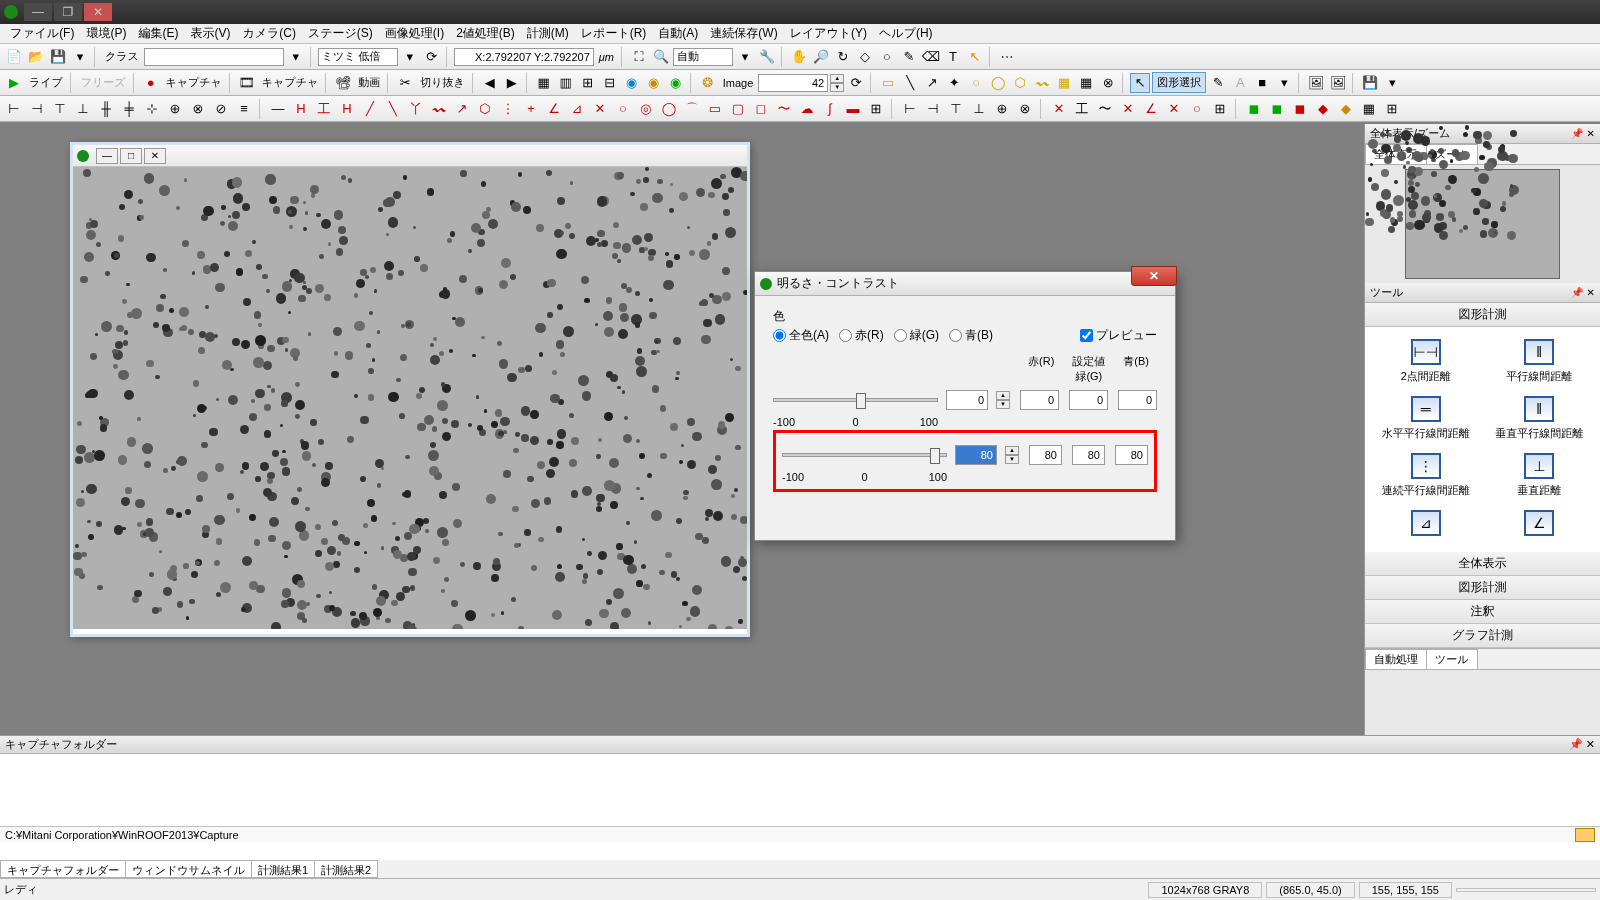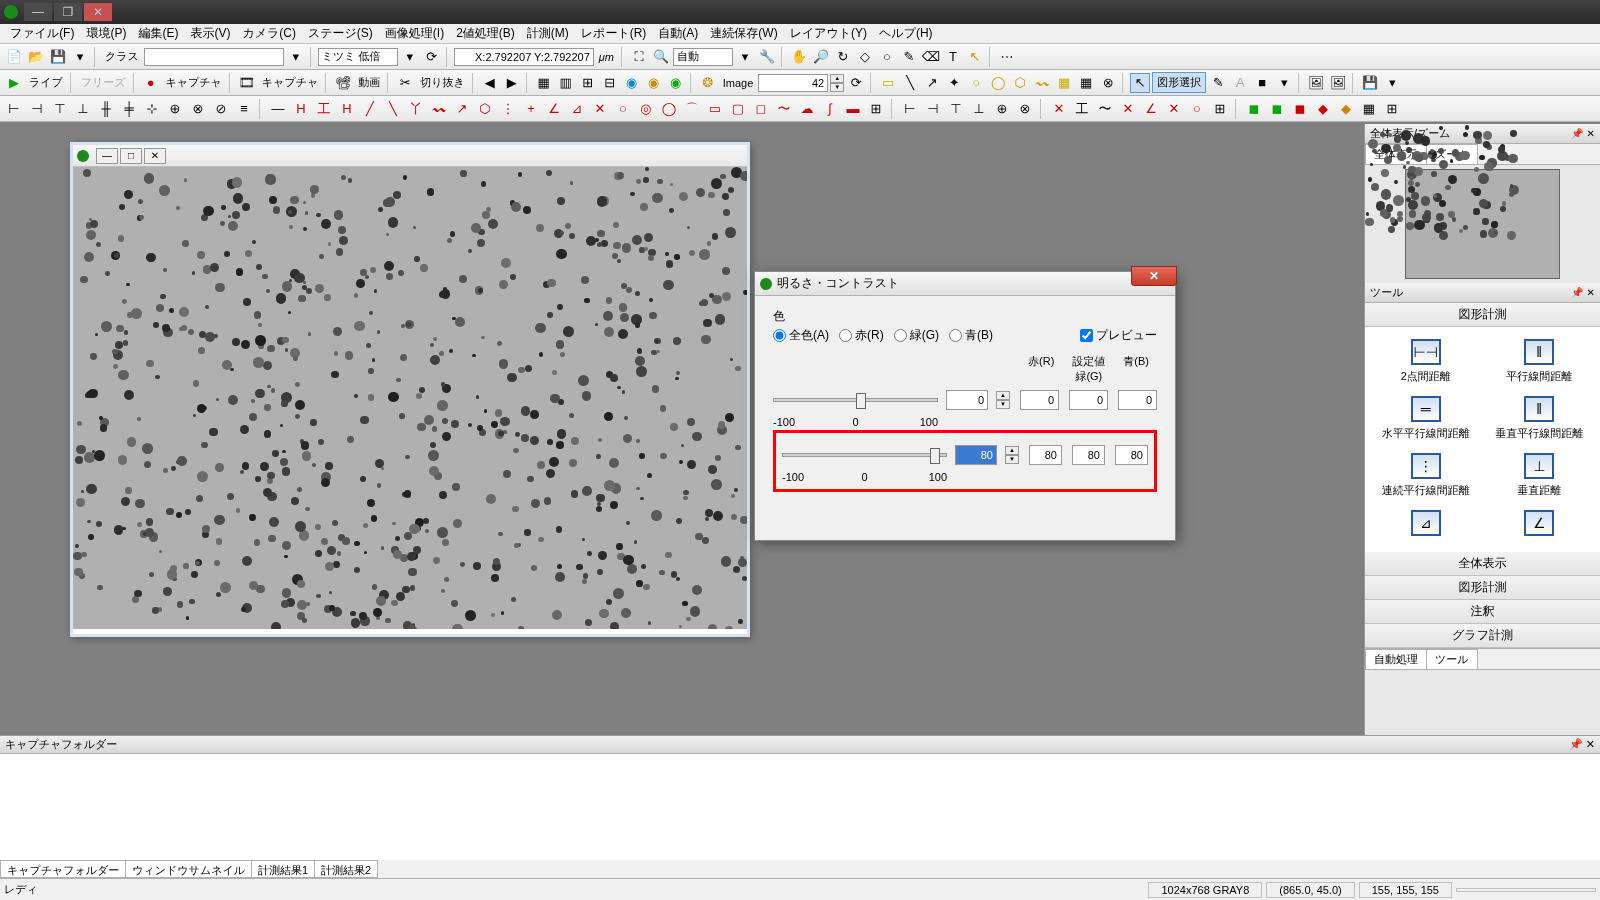--- a/index.html
+++ b/index.html
@@ -1233,20 +1233,24 @@
     <span>ツール</span>
   </div>
 </div>
 
 <div class="capture-panel">
   <div class="capture-header">
     <span>キャプチャフォルダー</span>
       <span class="pin" style="margin-left:auto">📌 ✕</span>
   </div>
   <div style="height:72px;background:#fff"></div>
+  <div class="capture-path">
+    <span>C:¥Mitani Corporation¥WinROOF2013¥Capture</span>
+    <div class="folder-btn"></div>
+  </div>
 </div>
 
 <div class="bottom-tabs-row">
   <span>キャプチャフォルダー</span>
   <span>ウィンドウサムネイル</span>
   <span>計測結果1</span>
   <span>計測結果2</span>
 </div>
 
 <div class="statusbar">

